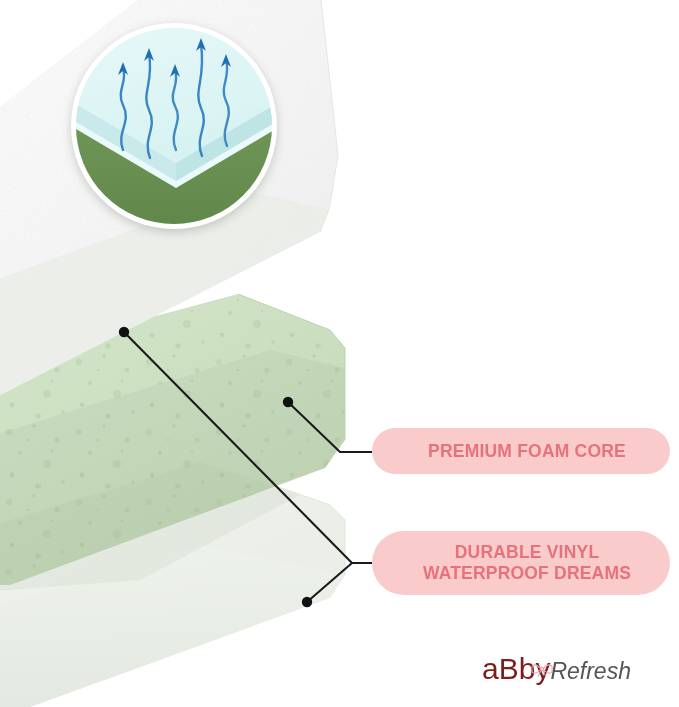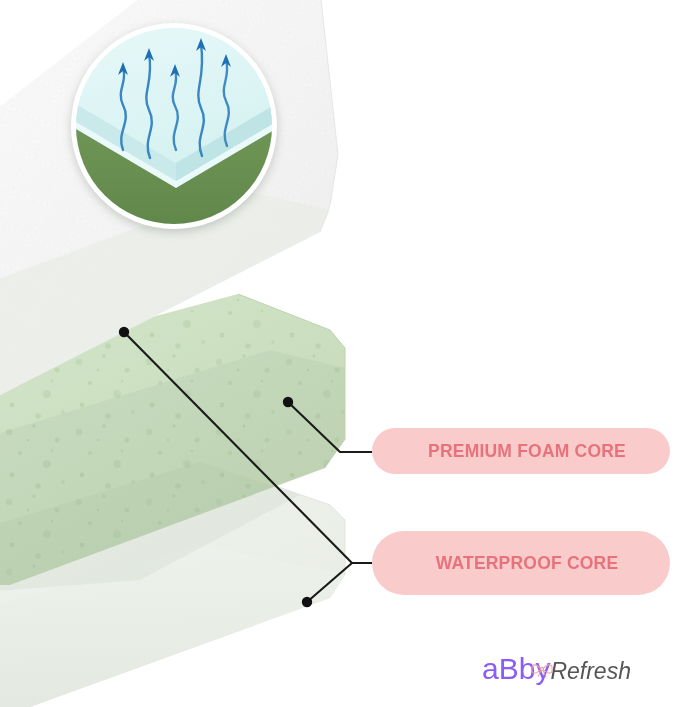--- a/index.html
+++ b/index.html
@@ -132,21 +132,21 @@
   .logo-text {
     position: absolute;
     left: 0;
     top: 2px;
     font-size: 30px;
     color: #222222;
     font-weight: 300;
     letter-spacing: 0px;
     white-space: nowrap;
   }
-  .logo-text .logo-part-a { color: #8b5cf6; }
+  .logo-text .logo-part-a { color: #7f1d1d; }
   .logo-text .logo-part-refresh {
     color: #555555;
     font-style: italic;
     font-size: 23px;
   }
   #logo-bow {
     position: absolute;
     left: 48px;
     top: 10px;
     width: 24px;
@@ -287,21 +287,22 @@
     <circle cx="288" cy="402" r="5.2" fill="#111111"></circle>
     <circle cx="307" cy="602" r="5.2" fill="#111111"></circle>
   </svg>
 
 
   <div class="callout-pill" id="pill-foam-core">
     <span class="pill-line">PREMIUM FOAM CORE</span>
   </div>
 
   <div class="callout-pill" id="pill-vinyl-cover">
-    <span class="pill-line">WATERPROOF CORE</span>
+    <span class="pill-line">DURABLE VINYL</span>
+    <span class="pill-line">WATERPROOF DREAMS</span>
   </div>
 
   <div id="brand-logo">
     <div class="logo-text">
       <span class="logo-part-a">aB</span><span class="logo-part-a">by</span><span class="logo-part-refresh">Refresh</span>
     </div>
     <svg id="logo-bow" viewBox="0 0 24 18">
       <path d="M11 9 C6 3 1 4 2 9 C1 14 6 15 11 9 Z" fill="none" stroke="#e8a0a8" stroke-width="1.1"></path>
       <path d="M13 9 C18 3 23 4 22 9 C23 14 18 15 13 9 Z" fill="none" stroke="#e8a0a8" stroke-width="1.1"></path>
       <circle cx="12" cy="9" r="1.6" fill="none" stroke="#e8a0a8" stroke-width="1.1"></circle>

